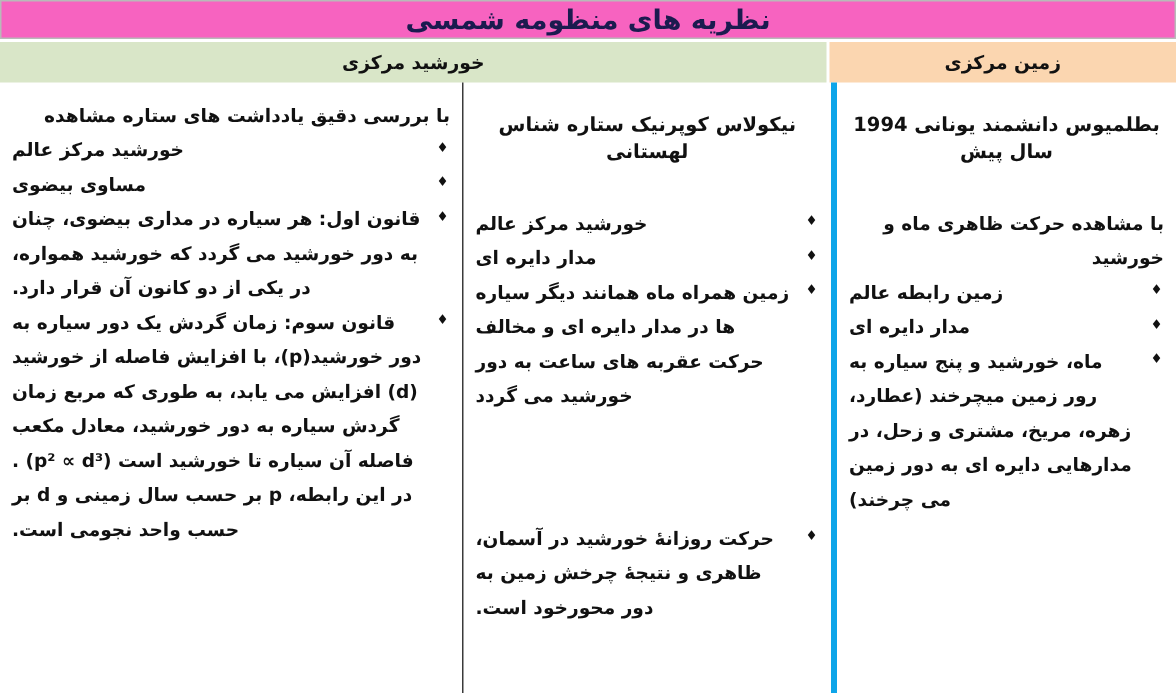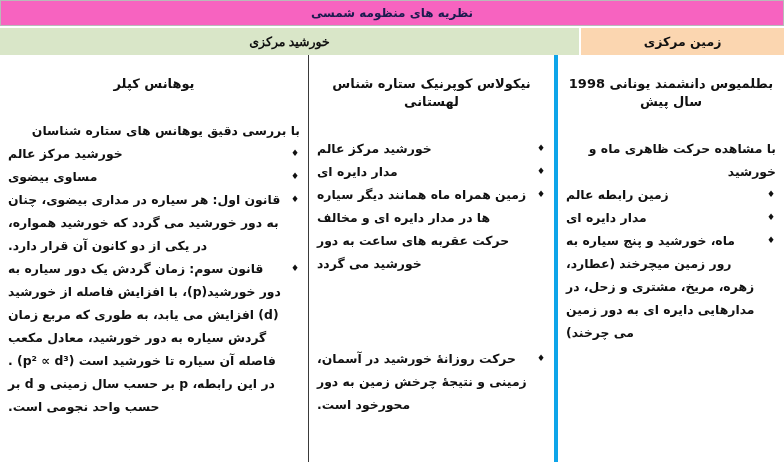--- a/index.html
+++ b/index.html
@@ -12,39 +12,38 @@
     box-sizing:border-box;
     position:relative;
   }
   
   .title-bar{
     height:26px;
     background:#f763c0;
     border:1px solid #b9b9b9;
     box-sizing:border-box;
     display:flex;align-items:center;justify-content:center;
-    font-size:12px;font-weight:bold;color:#1b1b4f;
+    font-size:18px;font-weight:bold;color:#1b1b4f;
   }
   
   .group-row{
     margin-top:2px;
     height:27px;
     display:flex;
     direction:ltr;           
   }
   .group-helio{
     flex:1;
     background:#d9e6c8;
     display:flex;align-items:center;justify-content:center;
     font-size:12.5px;font-weight:bold;color:#111;
     margin-right:2px;
-    font-family:Liberation Serif, serif;
   }
   .group-geo{
-    width:203px;
+    width:231px;
     background:#fbd6b0;
     display:flex;align-items:center;justify-content:center;
     font-size:12.5px;font-weight:bold;color:#111;
   }
   
   .content{
     height:407px;
     display:grid;
     direction:rtl;                 
     grid-template-columns:226px 250px 308px;
@@ -104,21 +103,21 @@
       <span>خورشید مرکزی</span>
     </div>
     <div class="group-geo">
       <span>زمین مرکزی</span>
     </div>
   </div>
 
   <div class="content">
 
     <div class="col">
-      <div class="col-title">بطلمیوس  دانشمند یونانی  1998 سال پیش</div>
+      <div class="col-title">بطلمیوس  دانشمند یونانی  1994 سال پیش</div>
       <div class="intro">با مشاهده حرکت ظاهری ماه و خورشید</div>
       <div class="item">
         <span class="bullet">♦</span>
         <span class="item-text">زمین رابطه عالم</span>
       </div>
       <div class="item">
         <span class="bullet">♦</span>
         <span class="item-text">مدار دایره ای</span>
       </div>
       <div class="item">
@@ -136,27 +135,26 @@
       <div class="item">
         <span class="bullet">♦</span>
         <span class="item-text">مدار دایره ای</span>
       </div>
       <div class="item">
         <span class="bullet">♦</span>
         <span class="item-text">زمین همراه ماه همانند دیگر سیاره ها در مدار دایره ای و مخالف حرکت عقربه های ساعت به دور خورشید می گردد</span>
       </div>
       <div class="item gap-before">
         <span class="bullet">♦</span>
-        <span class="item-text">حرکت روزانهٔ خورشید در آسمان، زمینی و نتیجهٔ چرخش زمین به دور محورخود است.</span>
+        <span class="item-text">حرکت روزانهٔ خورشید در آسمان، ظاهری و نتیجهٔ چرخش زمین به دور محورخود است.</span>
       </div>
     </div>
 
     <div class="col">
-      <div class="col-title">یوهانس کپلر</div>
-      <div class="intro">با بررسی دقیق یوهانس های ستاره شناسان</div>
+      <div class="intro">با بررسی دقیق یادداشت های ستاره مشاهده</div>
       <div class="item">
         <span class="bullet">♦</span>
         <span class="item-text">خورشید مرکز عالم</span>
       </div>
       <div class="item">
         <span class="bullet">♦</span>
         <span class="item-text">مساوی بیضوی</span>
       </div>
       <div class="item">
         <span class="bullet">♦</span>

